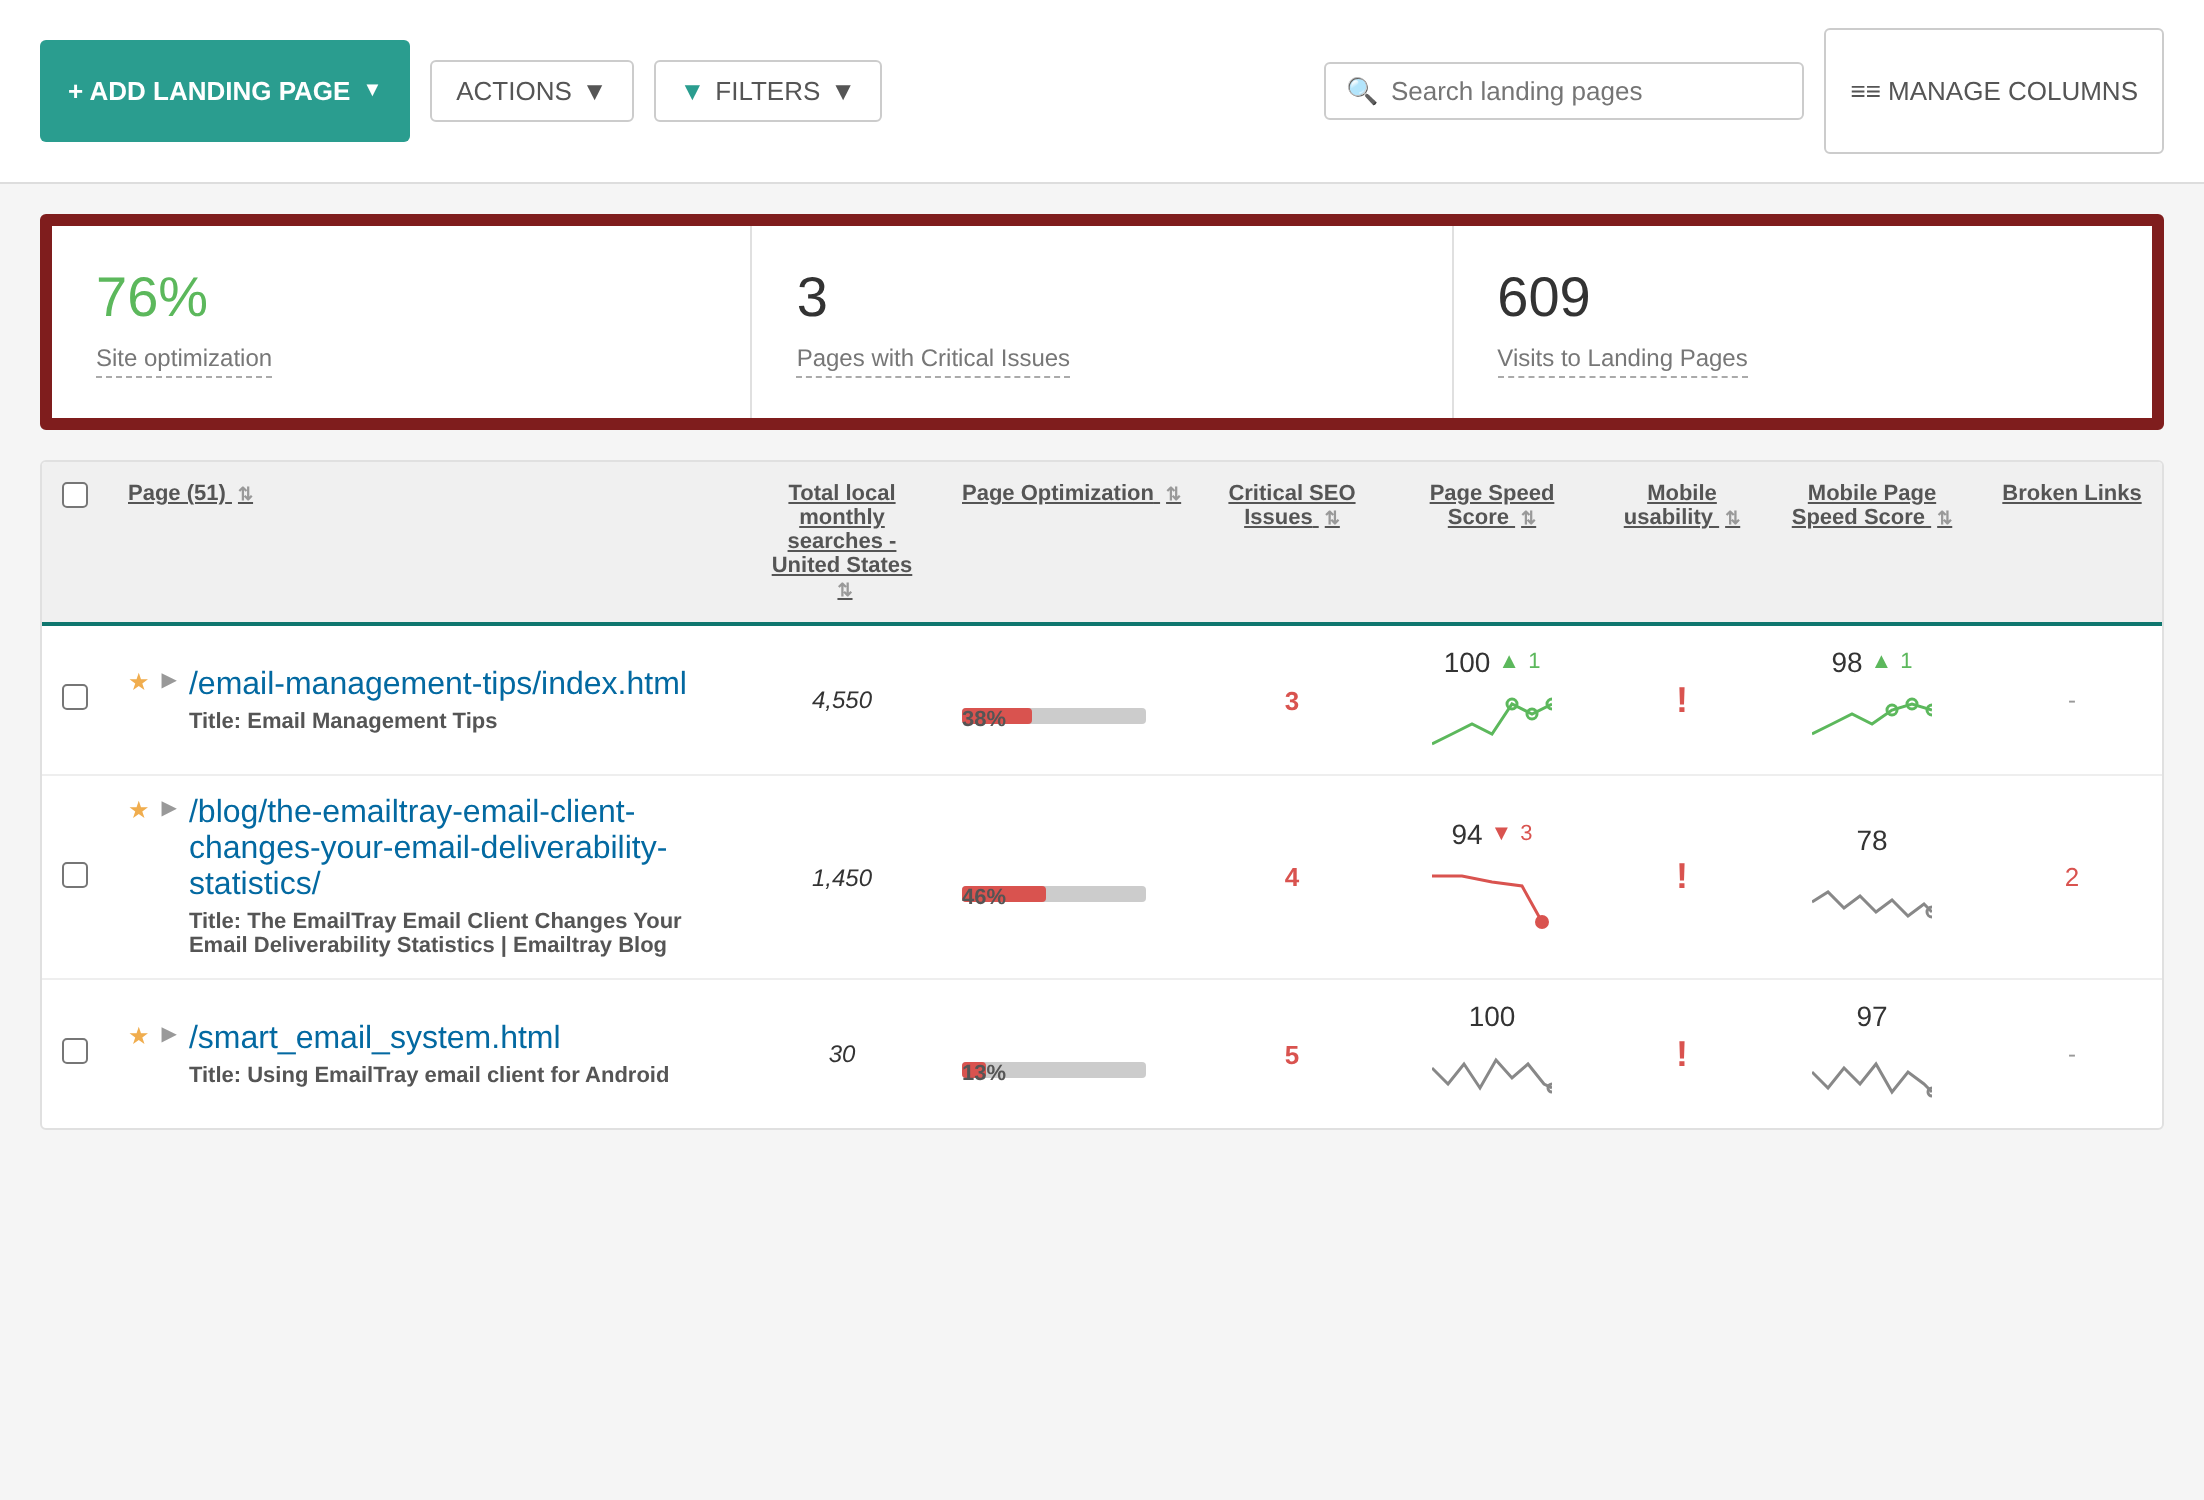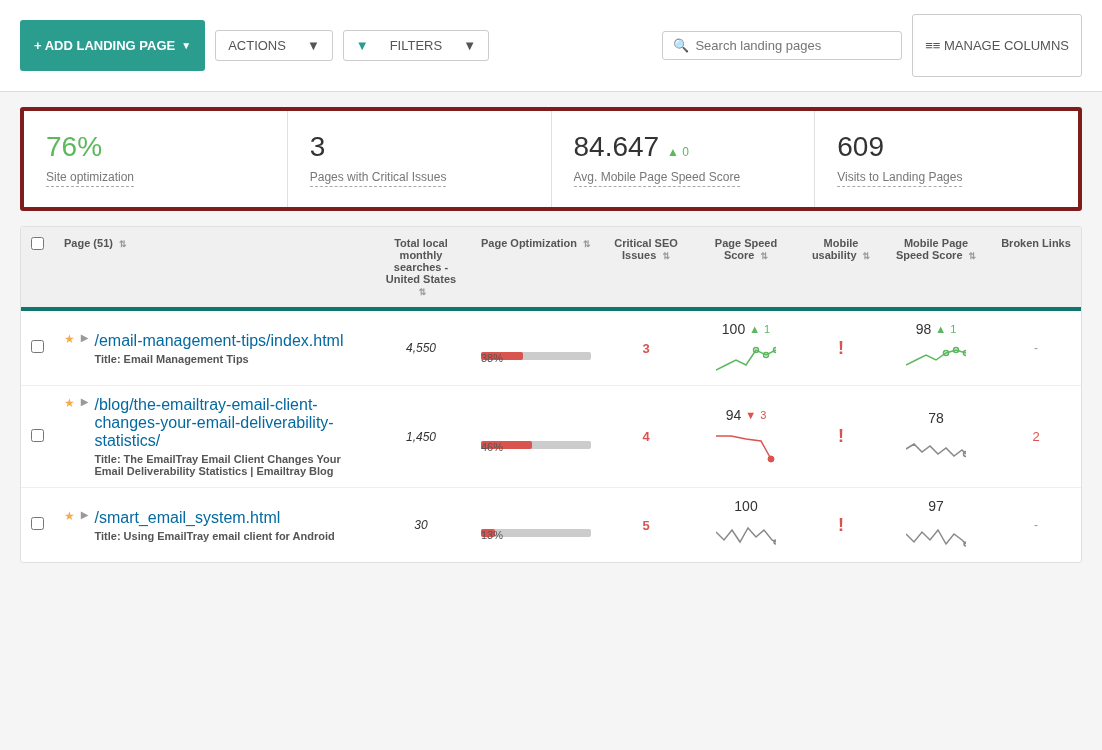--- a/index.html
+++ b/index.html
@@ -10,73 +10,73 @@
       border-bottom: 1px solid #ddd; gap: 10px;
     }
     .btn-add {
       background: #2a9d8f; color: #fff; border: none; padding: 18px 14px;
       border-radius: 3px; cursor: pointer; font-size: 13px; font-weight: bold;
       display: flex; align-items: center; gap: 6px;
     }
     .btn-add .caret { font-size: 10px; }
     .btn-outline {
       background: #fff; color: #555; border: 1px solid #ccc; padding: 7px 12px;
-      border-radius: 3px; cursor: pointer; font-size: 13px; display: flex; align-items: center; gap: 21px;
+      border-radius: 3px; cursor: pointer; font-size: 13px; display: flex; align-items: center; gap: 5px;
     }
     .search-wrap {
       margin-left: auto; display: flex; align-items: center;
       border: 1px solid #ccc; border-radius: 3px; background: #fff; padding: 6px 10px; gap: 6px;
       width: 240px;
     }
     .search-wrap input {
       border: none; outline: none; font-size: 13px; color: #555; width: 100%; background: transparent;
     }
     .btn-manage {
       background: #fff; color: #555; border: 1px solid #ccc; padding: 23px 12px;
       border-radius: 3px; cursor: pointer; font-size: 13px; white-space: nowrap;
       display: flex; align-items: center; gap: 5px;
     }
 
     .stats-row {
       display: flex; gap: 0; background: #fff; margin: 15px 20px;
-      border: 4px solid #7f1d1d; border-radius: 3px;
+      border: 6px solid #7f1d1d; border-radius: 3px;
     }
     .stat-box {
       flex: 1; padding: 20px 22px; border-right: 1px solid #e0e0e0;
     }
     .stat-box:last-child { border-right: none; }
     .stat-value { font-size: 28px; font-weight: 300; color: #333; margin-bottom: 6px; }
     .stat-value.green { color: #5cb85c; }
     .stat-label { font-size: 12px; color: #777; border-bottom: 1px dashed #aaa; display: inline-block; padding-bottom: 2px; }
     .stat-delta { font-size: 12px; display: inline; }
     .stat-delta.red { color: #d9534f; }
     .stat-delta.green { color: #5cb85c; }
 
     .table-wrap {
       margin: 0 20px 20px; background: #fff; border: 1px solid #e0e0e0; border-radius: 3px; overflow-x: auto;
     }
     table { width: 100%; border-collapse: collapse; }
     thead tr { background: #f0f0f0; }
     th {
       padding: 10px 10px; text-align: left; font-size: 11px; color: #555; font-weight: 600;
-      border-bottom: 4px solid #0f766e; white-space: normal; vertical-align: top;
+      border-bottom: 2px solid #0f766e; white-space: normal; vertical-align: top; text-decoration: underline;
     }
     th.sortable { cursor: pointer; }
     th .sort-icon { font-size: 9px; color: #999; margin-left: 3px; }
     td { padding: 10px 10px; border-bottom: 1px solid #eee; vertical-align: middle; font-size: 12px; }
     tr:last-child td { border-bottom: none; }
 
     .page-url { color: #0369a1; font-weight: normal; font-size: 16px; }
     .page-title-text { font-size: 11px; color: #555; margin-top: 3px; }
     .page-title-text span { font-weight: bold; color: #555; }
 
     .star-icon { color: #f0ad4e; margin-right: 4px; }
     .expand-icon { color: #999; font-size: 10px; margin-right: 4px; cursor: pointer; }
 
-    .progress-bar-wrap { position: relative; width: 110px; }
+    .progress-bar-wrap { position: relative; width: 92px; font-weight: bold; }
     .progress-bg { background: #ccc; height: 8px; border-radius: 2px; width: 100%; margin-top: 16px; }
     .progress-fill { background: #d9534f; height: 8px; border-radius: 2px; }
     .progress-label { position: absolute; top: 0; left: 0; font-size: 11px; color: #555; }
 
     .crit-issues { color: #d9534f; font-size: 13px; font-weight: bold; }
 
     .score-cell { display: flex; align-items: center; gap: 4px; flex-direction: column; }
     .score-top { display: flex; align-items: center; gap: 4px; font-size: 13px; }
     .score-num { font-size: 14px; }
     .arrow-up { color: #5cb85c; font-size: 11px; }
@@ -139,27 +139,20 @@
 <div class="stats-row">
   <div class="stat-box">
     <div class="stat-value green">76%</div>
     <div class="stat-label">Site optimization</div>
   </div>
   <div class="stat-box">
     <div class="stat-value">3</div>
     <div class="stat-label">Pages with Critical Issues</div>
   </div>
   <div class="stat-box">
-    <div class="stat-value">
-      <span>84.647</span>
-      <span class="stat-delta green"> ▲ <span>0</span></span>
-    </div>
-    <div class="stat-label">Avg. Mobile Page Speed Score</div>
-  </div>
-  <div class="stat-box">
     <div class="stat-value">609</div>
     <div class="stat-label">Visits to Landing Pages</div>
   </div>
 </div>
 
 <div class="table-wrap">
   <table>
     <thead>
       <tr>
         <th class="checkbox-col">

